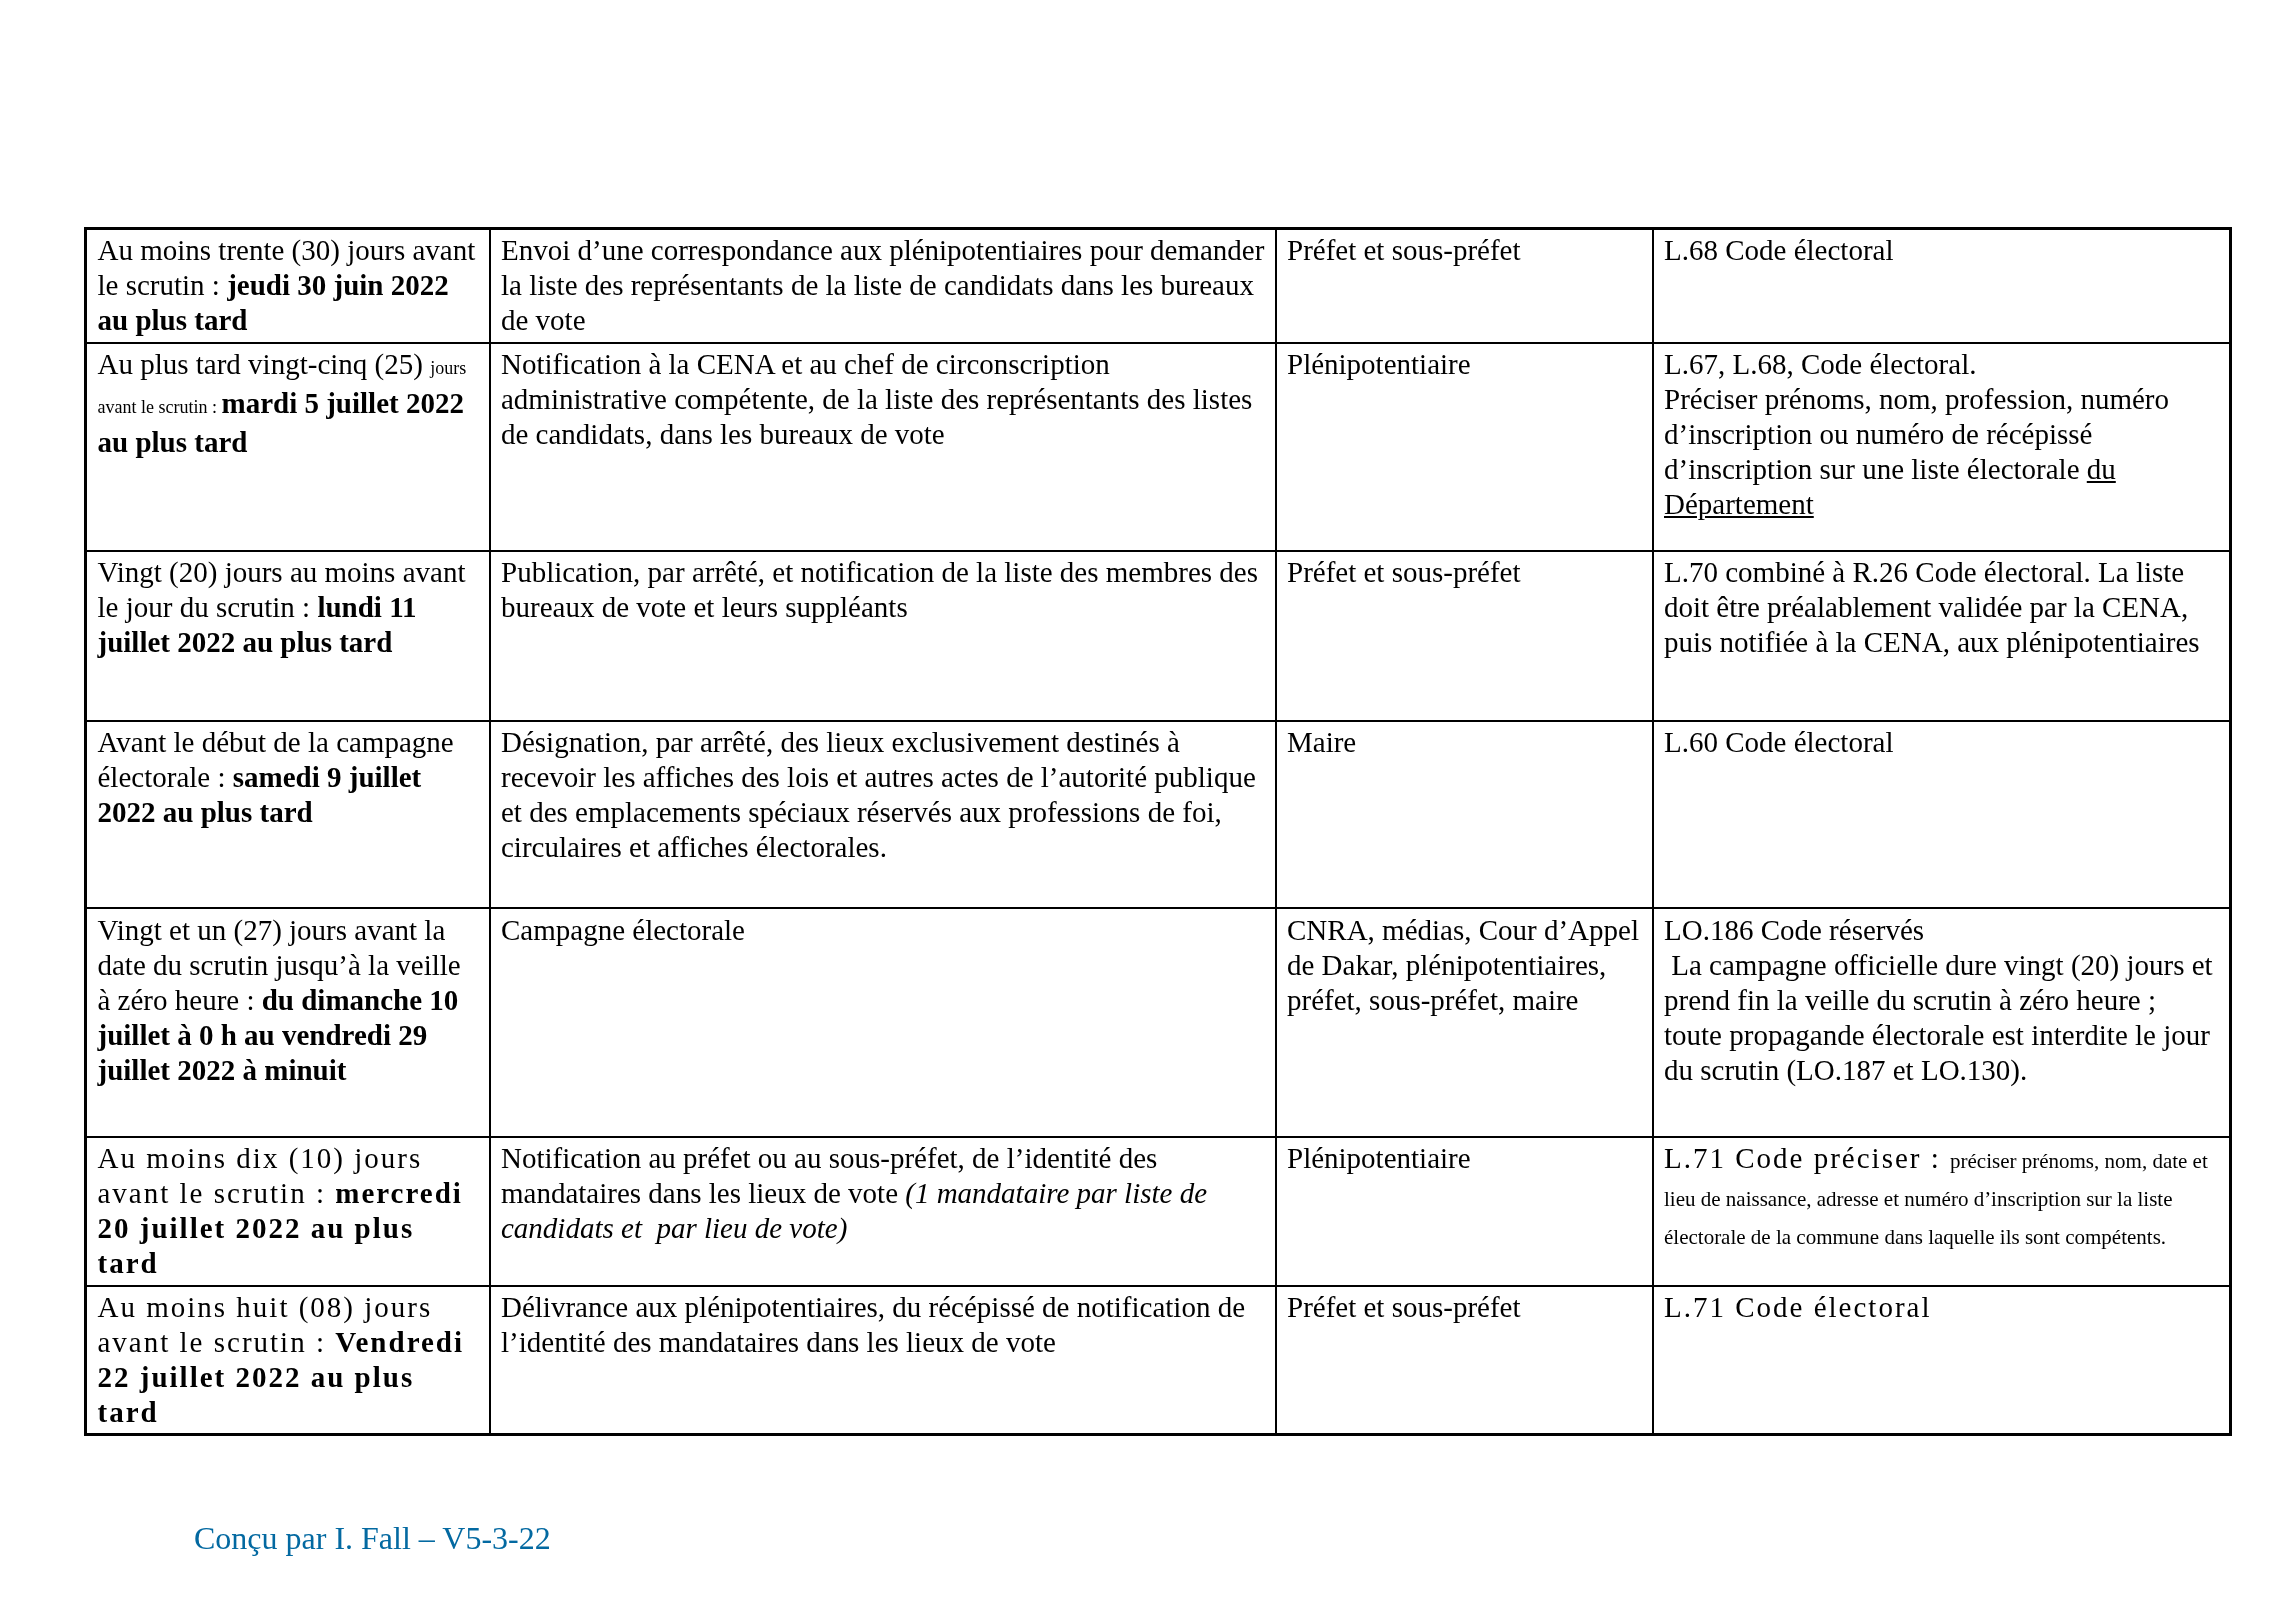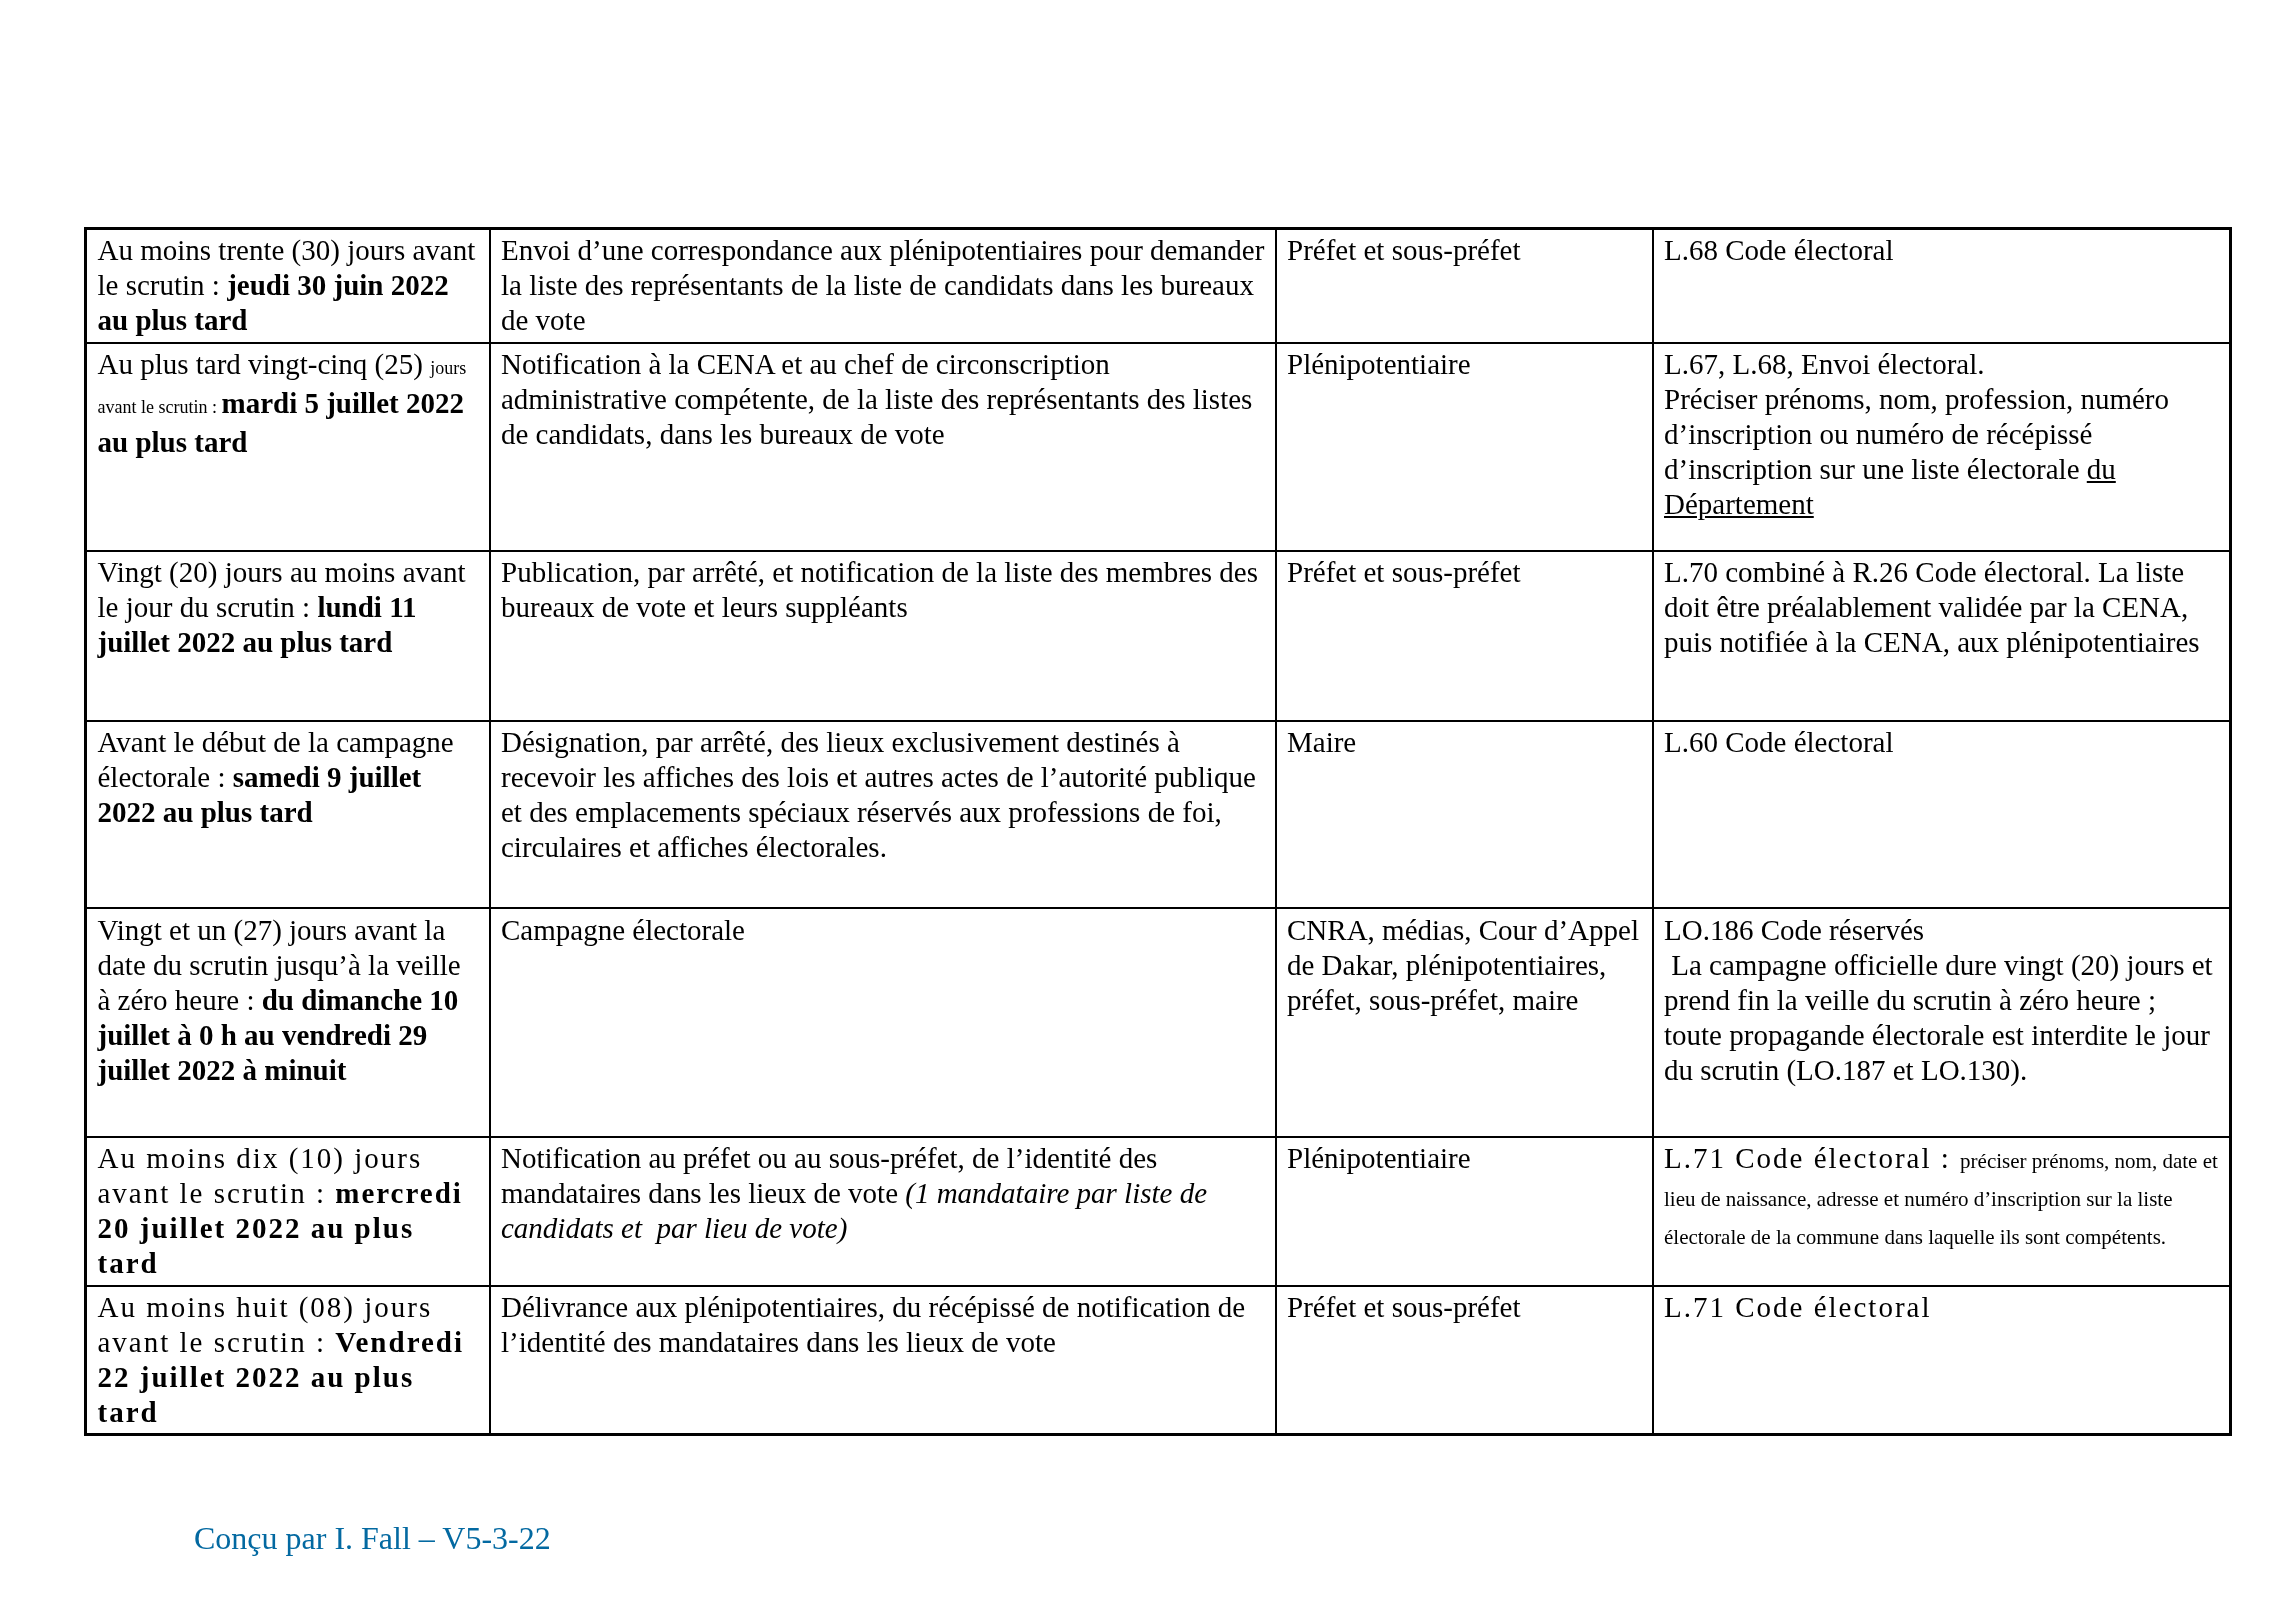--- a/index.html
+++ b/index.html
@@ -87,21 +87,21 @@
       <td class="c2">Envoi d’une correspondance aux plénipotentiaires pour demander la liste des représentants de la liste de candidats dans les bureaux de vote</td>
       <td class="c3 vm">Préfet et sous-préfet</td>
       <td class="c4 vm">L.68 Code électoral</td>
     </tr>
 
     <tr class="r2">
       <td class="c1"><span>Au plus tard vingt-cinq (25) </span><span class="sz40">jours avant le scrutin : </span><span class="b">mardi 5 juillet 2022 au plus tard</span></td>
       <td class="c2">Notification à la CENA et au chef de circonscription administrative compétente, de la liste des représentants des listes de candidats, dans les bureaux de vote</td>
       <td class="c3 vm">Plénipotentiaire</td>
       <td class="c4 small">
-        <div>L.67, L.68, Envoi électoral.</div>
+        <div>L.67, L.68, Code électoral.</div>
         <div><span>Préciser prénoms, nom, profession, numéro d’inscription ou numéro de récépissé d’inscription sur une liste électorale </span><span class="ul">du Département</span></div>
       </td>
     </tr>
 
     <tr class="r3">
       <td class="c1"><span>Vingt (20) jours au moins avant le jour du scrutin : </span><span class="b">lundi 11 juillet 2022 au plus tard</span></td>
       <td class="c2">Publication, par arrêté, et notification de la liste des membres des bureaux de vote et leurs suppléants</td>
       <td class="c3 vm">Préfet et sous-préfet</td>
       <td class="c4">L.70 combiné à R.26 Code électoral. La liste doit être préalablement validée par la CENA, puis notifiée à la CENA, aux plénipotentiaires</td>
     </tr>
@@ -120,21 +120,21 @@
       <td class="c4">
         <div>LO.186 Code réservés</div>
         <div class="pw"> La campagne officielle dure vingt (20) jours et prend fin la veille du scrutin à zéro heure ; toute propagande électorale est interdite le jour du scrutin (LO.187 et LO.130).</div>
       </td>
     </tr>
 
     <tr class="r6">
       <td class="c1 lh48"><span class="ls">Au moins dix (10) jours avant le scrutin : </span><span class="b ls">mercredi 20 juillet 2022 au plus tard</span></td>
       <td class="c2"><span>Notification au préfet ou au sous-préfet, de l’identité des mandataires dans les lieux de vote </span><span class="it pw">(1 mandataire par liste de candidats et  par lieu de vote)</span></td>
       <td class="c3 vm">Plénipotentiaire</td>
-      <td class="c4 lh48"><span class="ls">L.71 Code électoral : </span><span class="small">préciser prénoms, nom, date et lieu de naissance, adresse et numéro d’inscription sur la liste électorale de la commune dans laquelle ils sont compétents.</span></td>
+      <td class="c4 lh48"><span class="ls">L.71 Code préciser : </span><span class="small">préciser prénoms, nom, date et lieu de naissance, adresse et numéro d’inscription sur la liste électorale de la commune dans laquelle ils sont compétents.</span></td>
     </tr>
 
     <tr class="r7">
       <td class="c1"><span class="ls">Au moins huit (08) jours avant le scrutin : </span><span class="b ls">Vendredi 22 juillet 2022 au plus tard</span></td>
       <td class="c2">Délivrance aux plénipotentiaires, du récépissé de notification de l’identité des mandataires dans les lieux de vote</td>
       <td class="c3 vm">Préfet et sous-préfet</td>
       <td class="c4 vm ls">L.71 Code électoral</td>
     </tr>
   </tbody>
     </table>

